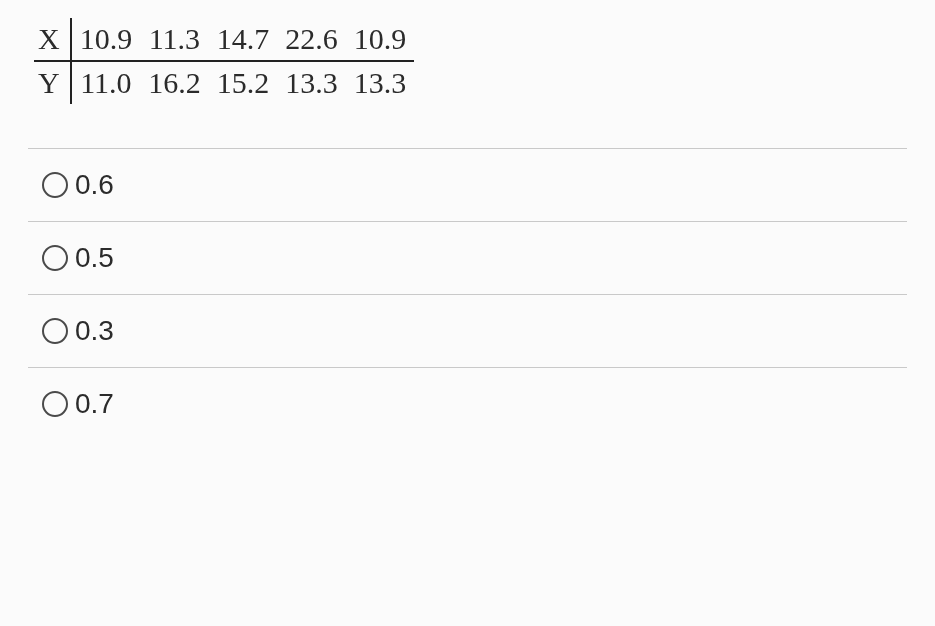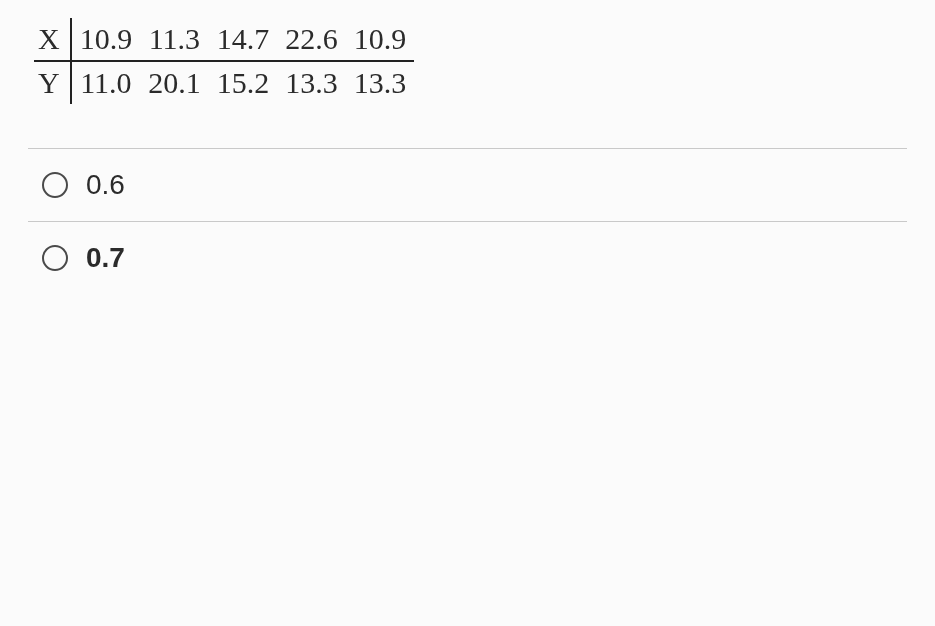--- a/index.html
+++ b/index.html
@@ -58,29 +58,28 @@
     text-align: left;
   }
   .options {
     margin: 0;
     padding: 0;
     border-top: 1px solid #c9c9c9;
   }
   .option {
     display: flex;
     align-items: center;
-    gap: 18px;
+    gap: 7px;
     padding: 20px 14px;
     border-bottom: 1px solid #c9c9c9;
     font-size: 28px;
     cursor: pointer;
   }
   .option:last-child {
     border-bottom: none;
-    font-weight: bold;
   }
   .radio {
     width: 26px;
     height: 26px;
     border: 2.5px solid #4a4a4a;
     border-radius: 50%;
     flex: 0 0 auto;
     background: transparent;
   }
 </style>
@@ -96,31 +95,39 @@
       <td class="row-label">X</td>
       <td>10.9</td>
       <td>11.3</td>
       <td>14.7</td>
       <td>22.6</td>
       <td>10.9</td>
     </tr>
     <tr>
       <td class="row-label">Y</td>
       <td>11.0</td>
-      <td>20.1</td>
+      <td>16.2</td>
       <td>15.2</td>
       <td>13.3</td>
       <td>13.3</td>
     </tr>
   </tbody></table>
 
   <div class="options">
     <div class="option">
       <span class="radio"></span>
       <span>0.6</span>
     </div>
     <div class="option">
       <span class="radio"></span>
+      <span>0.5</span>
+    </div>
+    <div class="option">
+      <span class="radio"></span>
+      <span>0.3</span>
+    </div>
+    <div class="option">
+      <span class="radio"></span>
       <span>0.7</span>
     </div>
   </div>
 
 </div>
 
 </body></html>

